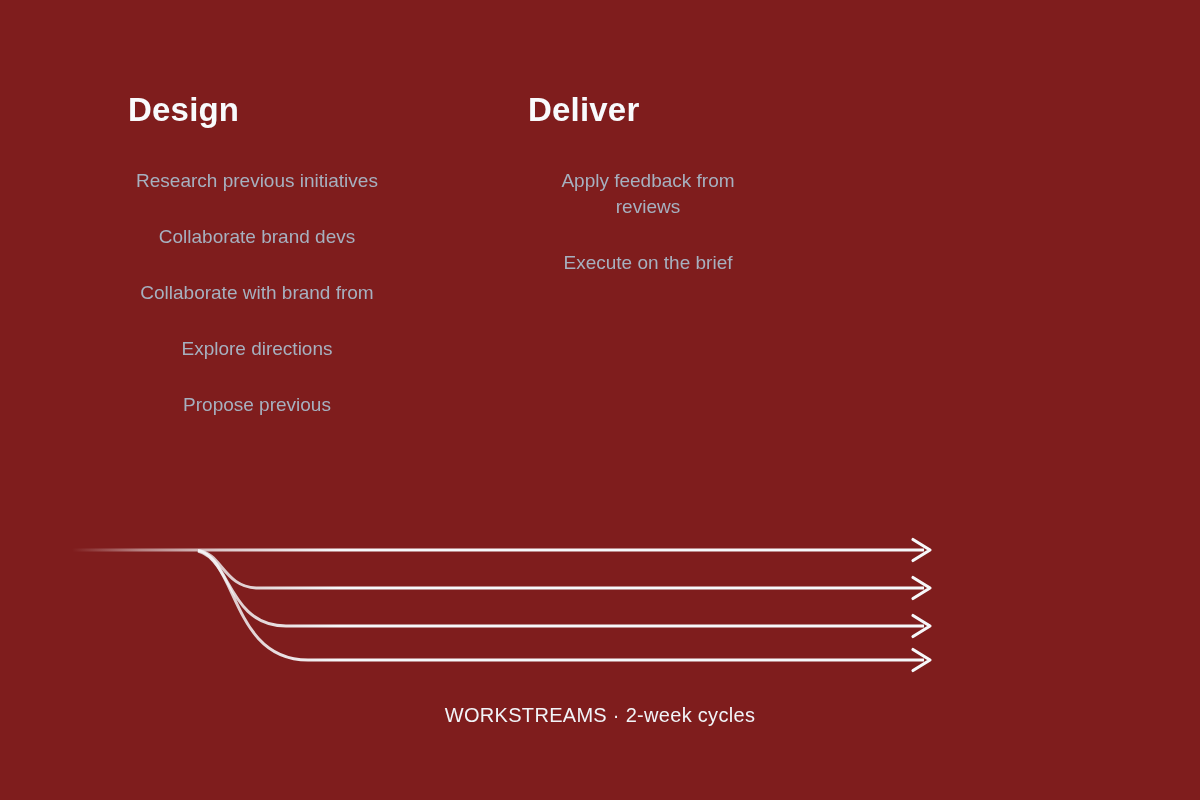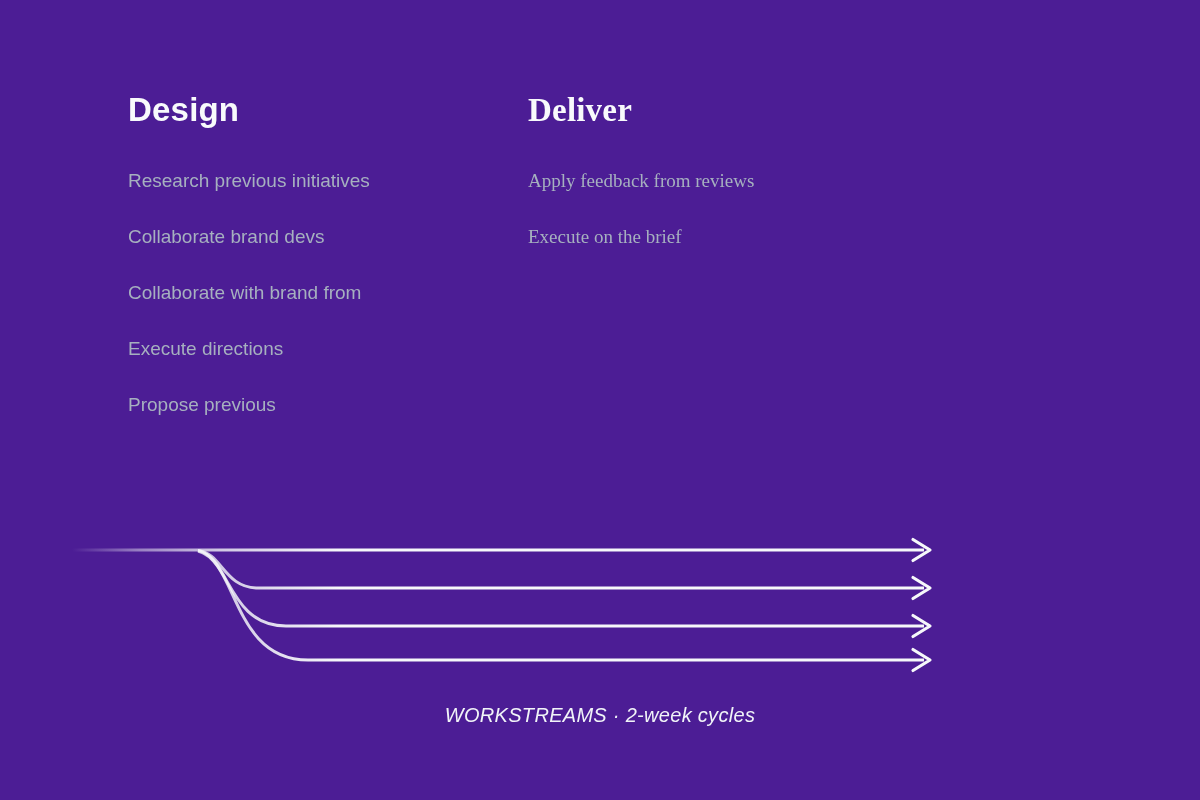--- a/index.html
+++ b/index.html
@@ -4,42 +4,43 @@
 <style>
   html, body {
     margin: 0;
     padding: 0;
     background: #202a3a;
   }
   .slide {
     position: relative;
     width: 1200px;
     height: 800px;
-    background: #4c1d95;
+    background: #7f1d1d;
     font-family: "Liberation Sans", "DejaVu Sans", sans-serif;
     overflow: hidden;
   }
   .column {
     position: absolute;
     top: 90px;
   }
   .column.design { left: 128px; width: 258px; }
-  .column.deliver { left: 528px; width: 240px; font-family: Liberation Serif, serif; }
+  .column.deliver { left: 528px; width: 240px; }
   .column h2 {
     margin: 0 0 38px 0;
     font-size: 33px;
     line-height: 40px;
     font-weight: 700;
     letter-spacing: 0.2px;
     color: #f8fafc;
   }
   .column ul {
     list-style: none;
     margin: 0;
     padding: 0;
+    text-align: center;
   }
   .column li {
     margin: 0 0 30px 0;
     font-size: 19px;
     line-height: 26px;
     font-weight: 400;
     color: #a6b0bf;
   }
   .flow-svg {
     position: absolute;
@@ -53,35 +54,34 @@
     position: absolute;
     left: 0;
     right: 0;
     top: 701px;
     text-align: center;
     font-size: 20px;
     line-height: 28px;
     font-weight: 500;
     letter-spacing: 0.3px;
     color: #f1f4f8;
-    font-style: italic;
   }
 </style>
 </head>
 <body>
 
 <div class="slide">
 
   <div class="column design">
     <h2>Design</h2>
     <ul>
       <li>Research previous initiatives</li>
       <li>Collaborate brand devs</li>
       <li>Collaborate with brand from</li>
-      <li>Execute directions</li>
+      <li>Explore directions</li>
       <li>Propose previous</li>
     </ul>
   </div>
 
   <div class="column deliver">
     <h2>Deliver</h2>
     <ul>
       <li>Apply feedback from reviews</li>
       <li>Execute on the brief</li>
     </ul>

